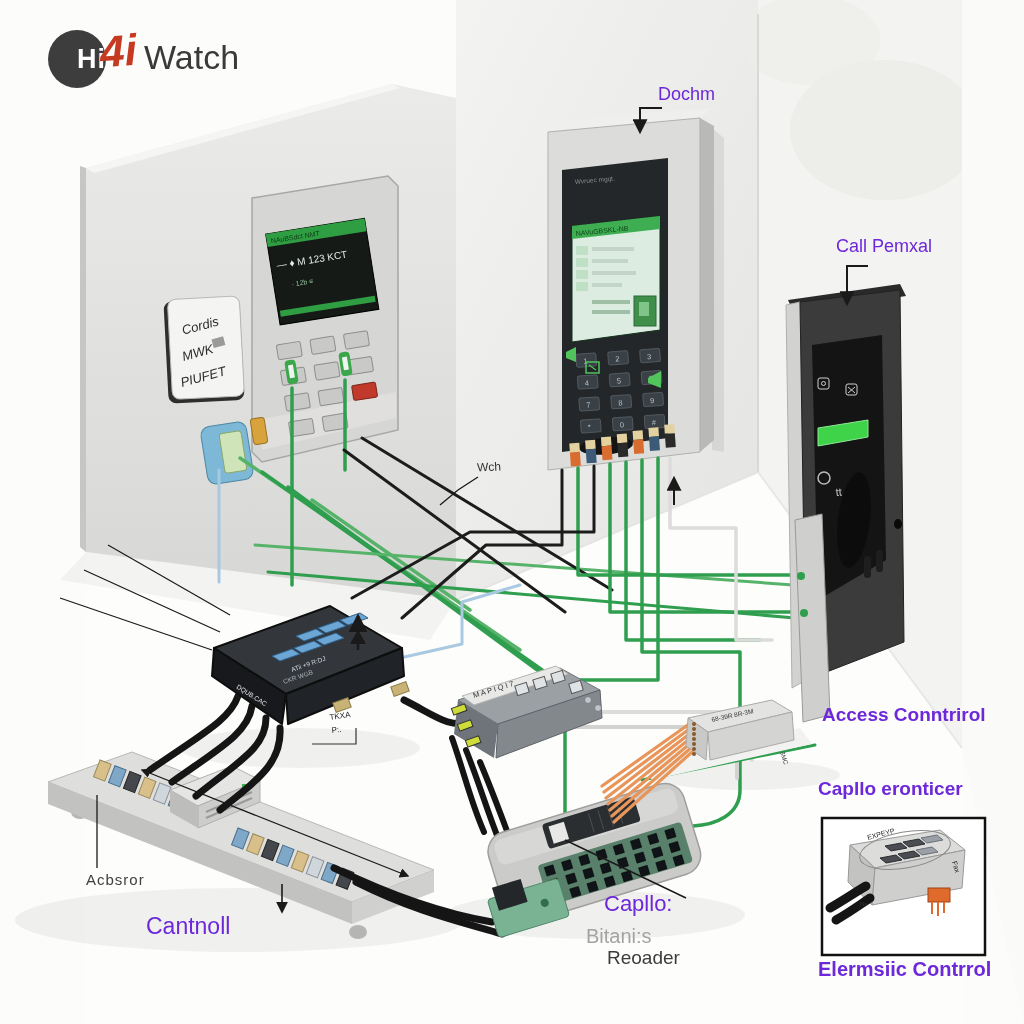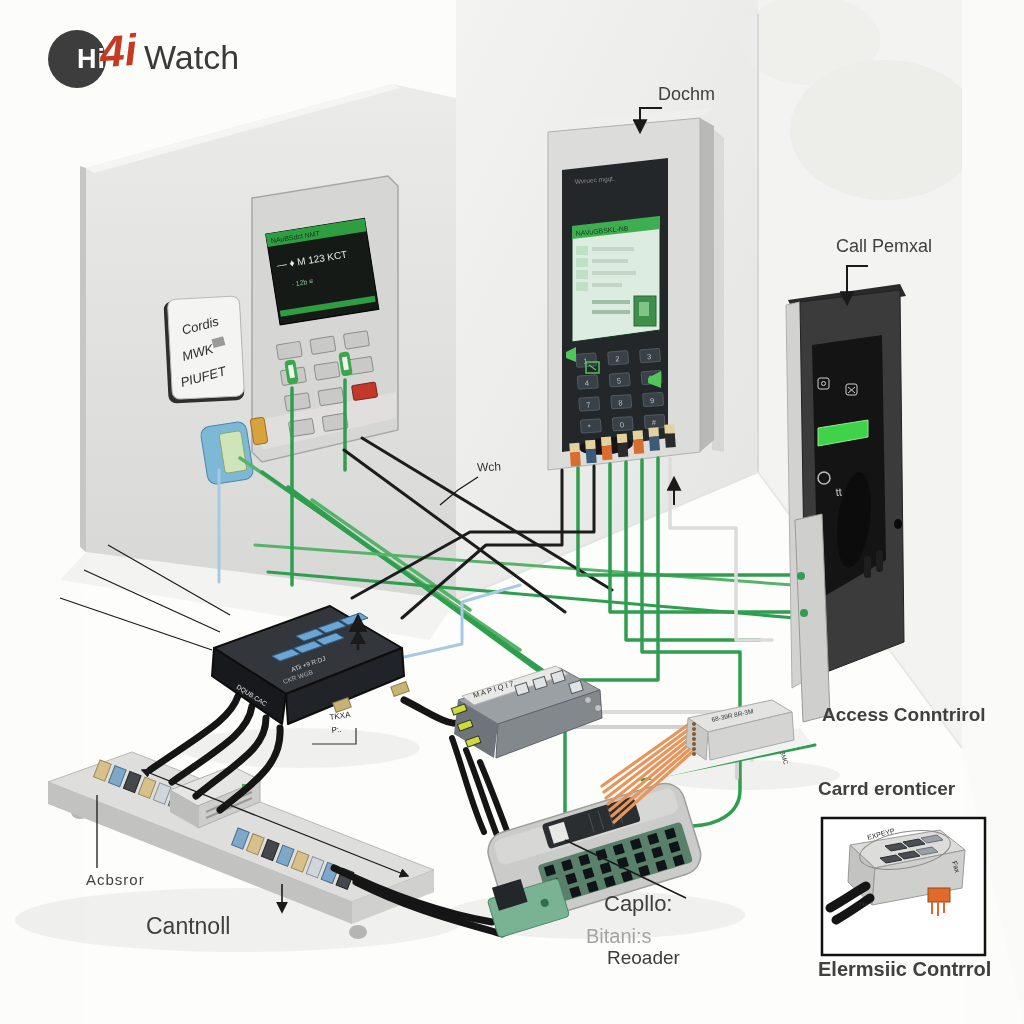--- a/index.html
+++ b/index.html
@@ -1,20 +1,20 @@
 <!DOCTYPE html>
 <html><head>
 <meta charset="utf-8">
 <style>
   html,body{margin:0;padding:0;background:#ffffff}
   #stage{position:relative;width:1024px;height:1024px;overflow:hidden;
          background:#fcfcfb;font-family:"Liberation Sans",sans-serif}
   #scene{position:absolute;left:0;top:0}
   svg text{font-family:"Liberation Sans",sans-serif}
-  .lbl{position:absolute;color:#404040;white-space:pre;line-height:1.12;z-index:5}
+  .lbl{position:absolute;color:#6d28d9;white-space:pre;line-height:1.12;z-index:5}
   .logo{position:absolute;left:40px;top:24px;height:70px;z-index:6}
   .logo-circle{position:absolute;left:8px;top:6px;width:58px;height:58px;border-radius:50%;
                background:#3d3d3d;color:#fff;font-weight:bold;font-size:27px;
                display:flex;align-items:center;justify-content:flex-end;letter-spacing:1px}
   .logo-accent{position:absolute;left:60px;top:2px;color:#c63a22;font-weight:bold;
                font-style:italic;font-size:44px;transform:rotate(-4deg)}
   .logo-name{position:absolute;left:104px;top:14px;color:#3a3a3a;font-weight:normal;font-size:34px}
 </style>
 </head>
 <body>
@@ -31,21 +31,21 @@
 
   <div class="lbl" style="left:658px;top:84px;font-size:18px">Dochm</div>
   <div class="lbl" style="left:836px;top:236px;font-size:18px">Call Pemxal</div>
   <div class="lbl" style="left:477px;top:461px;font-size:12px;color:#333;transform:rotate(-3deg)">Wch</div>
   <div class="lbl" style="left:86px;top:872px;font-size:15px;letter-spacing:1px;color:#404040">Acbsror</div>
   <div class="lbl" style="left:146px;top:914px;font-size:23px">Cantnoll</div>
   <div class="lbl" style="left:604px;top:892px;font-size:22px">Capllo:</div>
   <div class="lbl" style="left:586px;top:925px;font-size:20px;color:#a3a3a1">Bitani:s</div>
   <div class="lbl" style="left:607px;top:947px;font-size:19px;color:#3c3c3c">Reoader</div>
   <div class="lbl" style="left:822px;top:704px;font-size:19px;font-weight:600">Access Conntrirol</div>
-  <div class="lbl" style="left:818px;top:778px;font-size:19px;font-weight:600">Carrd eronticer</div>
+  <div class="lbl" style="left:818px;top:778px;font-size:19px;font-weight:600">Capllo eronticer</div>
   <div class="lbl" style="left:818px;top:958px;font-size:20px;font-weight:600">Elermsiic Contrrol</div>
 
   <svg id="scene" width="1024" height="1024" viewBox="0 0 1024 1024">
     <defs>
       <marker id="arw" viewBox="0 0 10 10" refX="8.5" refY="5" markerWidth="7.5" markerHeight="7.5" orient="auto-start-reverse">
         <path d="M0,0 L10,5 L0,10 z" fill="#1a1a1a"></path>
       </marker>
       <linearGradient id="gw" x1="0" y1="0" x2="0" y2="1">
         <stop offset="0" stop-color="#ebebe9"></stop>
           <stop offset="1" stop-color="#d7d7d5"></stop>

